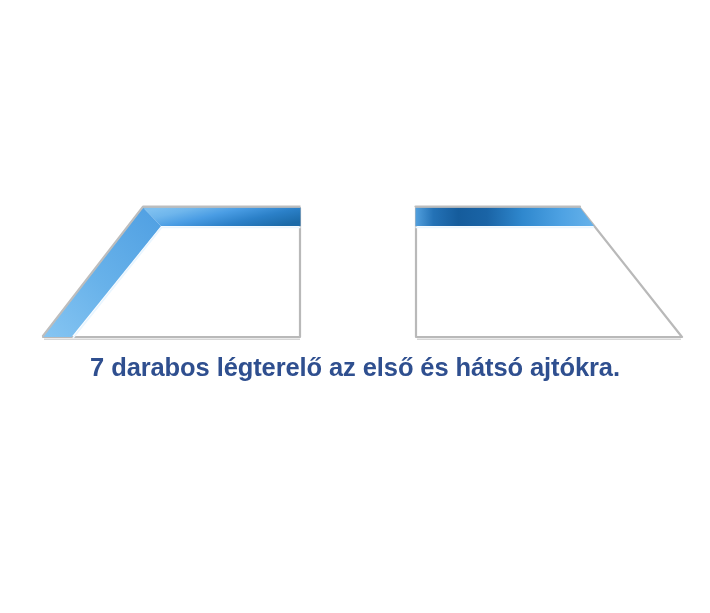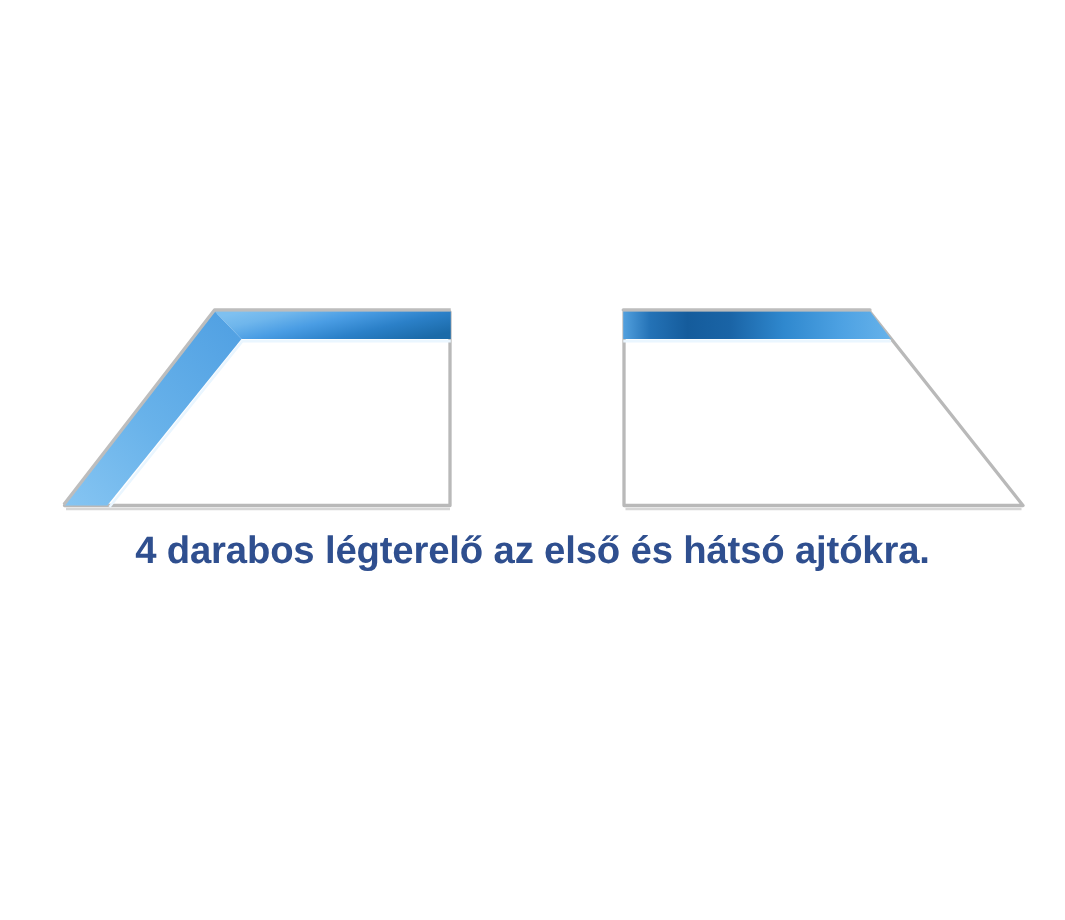--- a/index.html
+++ b/index.html
@@ -105,15 +105,15 @@
 
       <polygon points="415.5,207.5 580,207.5 594,226 415.5,226" fill="url(#gradRightStrip)"></polygon>
 
       <polyline points="415.5,227.4 594,227.4" fill="none" stroke="#eaf6ff" stroke-width="1.7"></polyline>
 
       <polyline points="415.5,206.6 580,206.6" fill="none" stroke="#bdbdbd" stroke-width="2.2" stroke-linecap="round"></polyline>
     </g>
 
   </svg>
 
-  <div class="caption">4 darabos légterelő az első és hátsó ajtókra.</div>
+  <div class="caption">7 darabos légterelő az első és hátsó ajtókra.</div>
 
 </div>
 
 </body></html>

